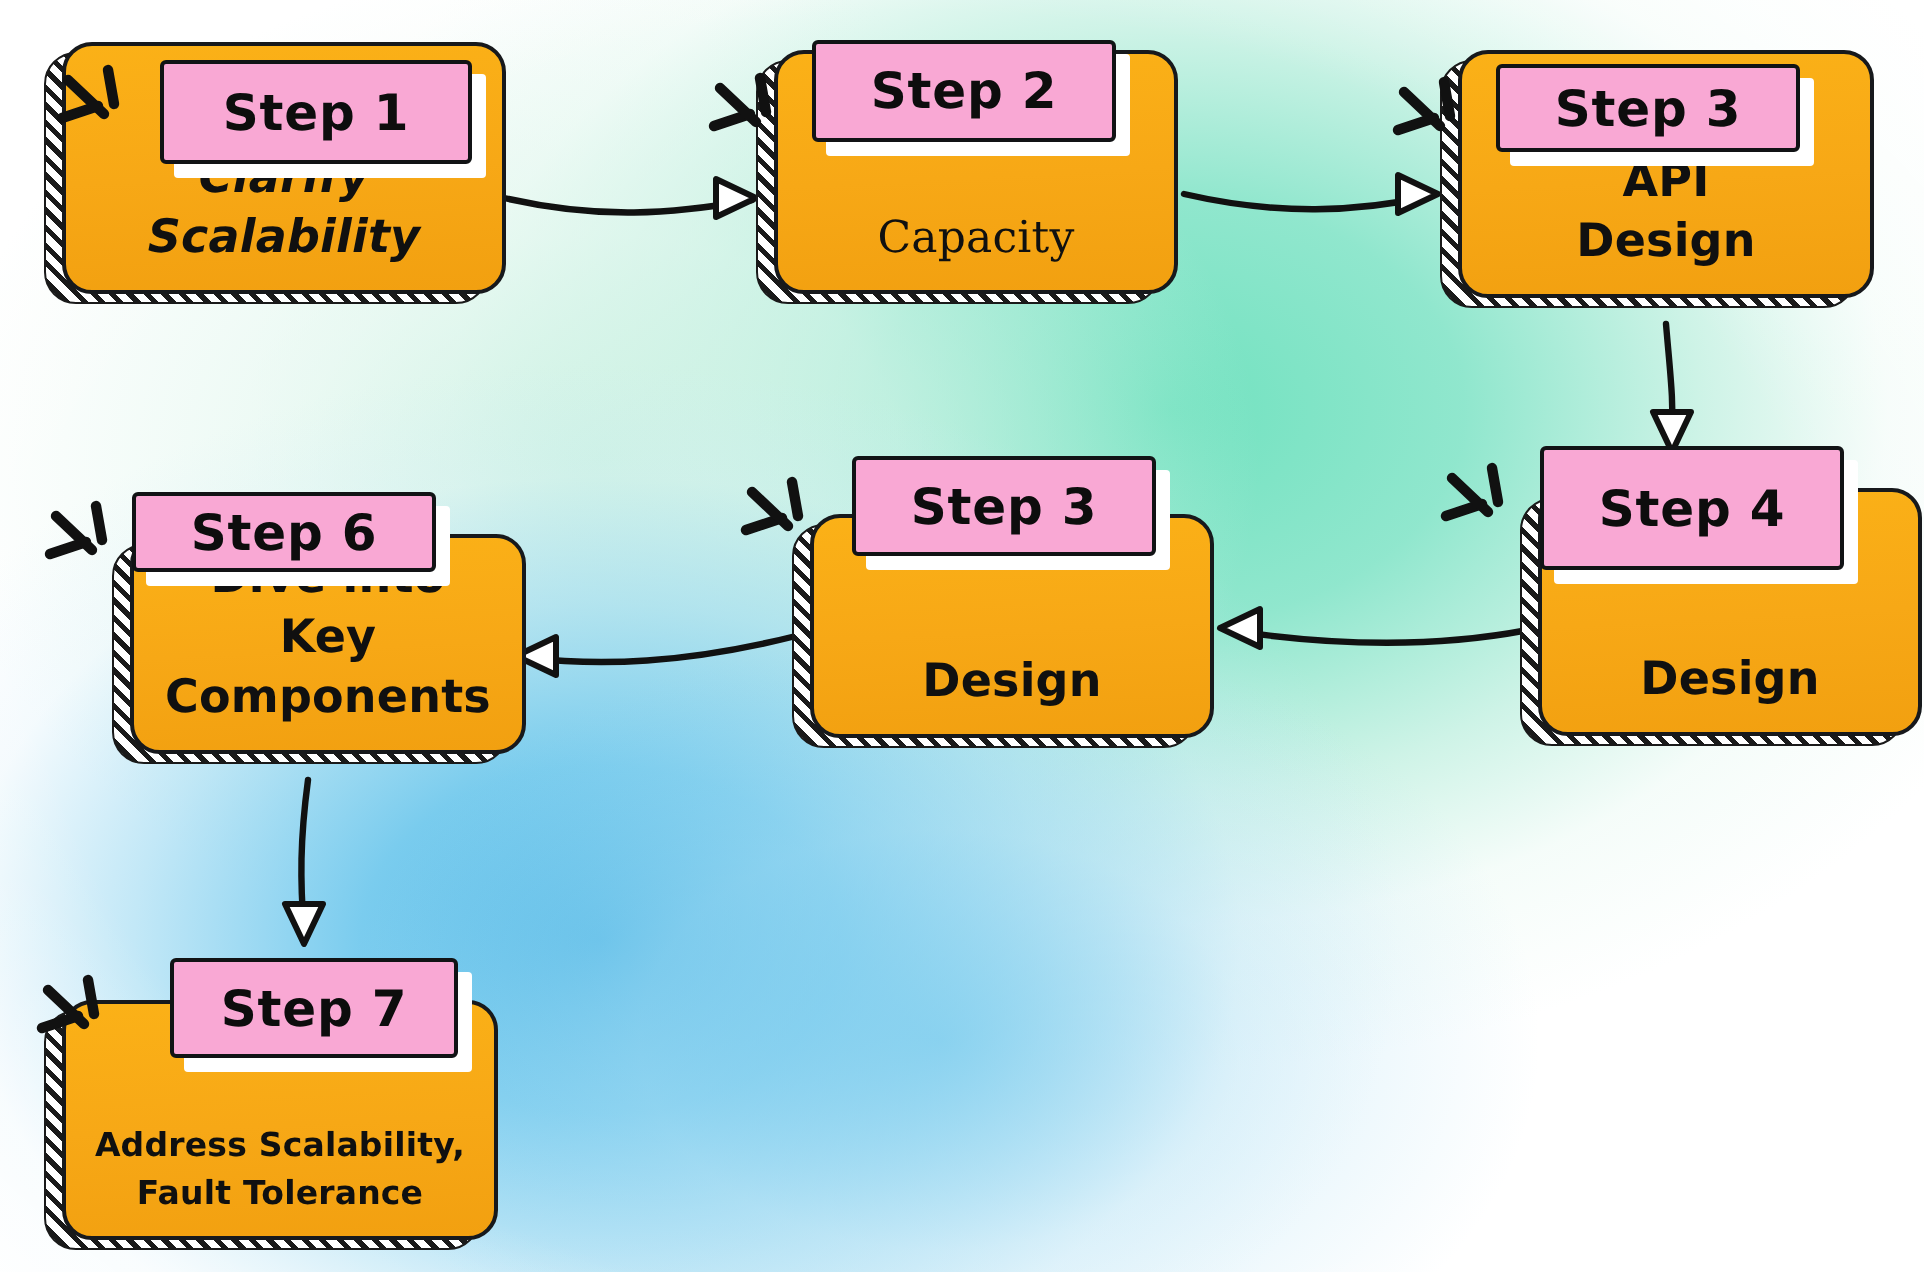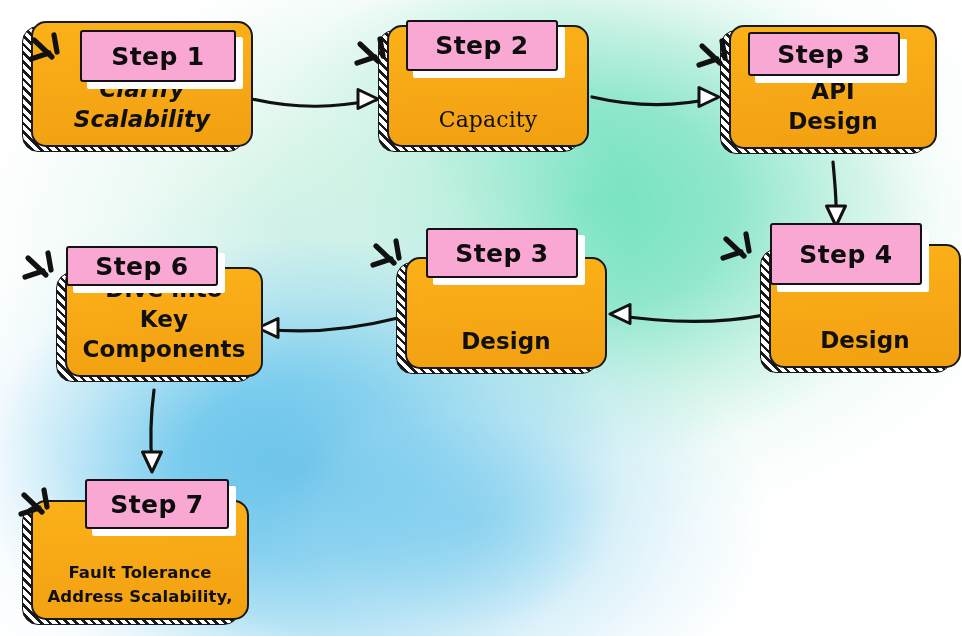--- a/index.html
+++ b/index.html
@@ -359,22 +359,22 @@
       <div class="tab" style="left: 66px; top: 246px; width: 152px; height: 40px;">
         <div class="tab-shadow"></div>
         <div class="tab-face">
           <span class="tab-label">Step 6</span>
         </div>
       </div>
       <div class="node t-small" style="left: 22px; top: 505px; width: 218px; height: 120px;">
         <div class="hatch"></div>
         <div class="body">
           <div class="body-text">
+            <div>Address Scalability,</div>
             <div>Fault Tolerance</div>
-            <div>Address Scalability,</div>
           </div>
         </div>
         <svg class="sparkle" viewBox="0 0 52 52" style="left: -8px; top: -22px;">
           <g stroke="#111111" stroke-width="5.2" stroke-linecap="round" fill="none">
             <line x1="7" y1="31" x2="25" y2="25"></line>
             <line x1="10" y1="12" x2="28" y2="29"></line>
             <line x1="30" y1="7" x2="33" y2="24"></line>
           </g>
         </svg>
       </div>

